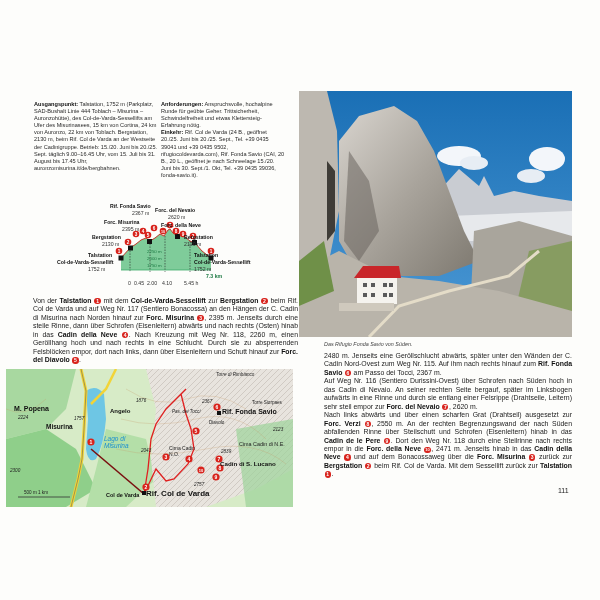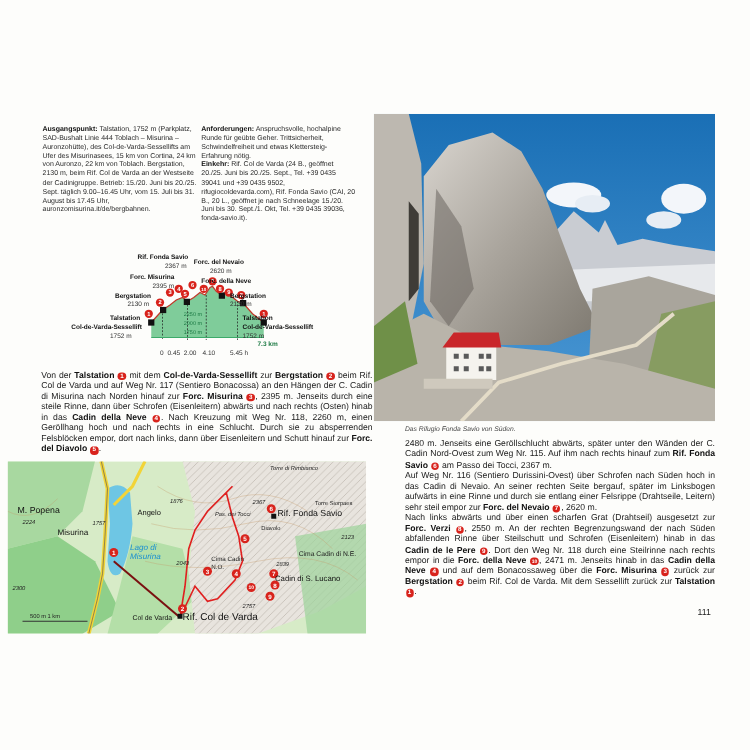--- a/index.html
+++ b/index.html
@@ -11,21 +11,21 @@
   .body-text { font-size:6.9px; line-height:8.45px; text-align:justify; color:#222; }
   .body-text b { font-weight:bold; color:#111; }
   .num { display:inline-block; width:6.4px; height:6.4px; border-radius:50%; background:#d8231c; color:#fff;
          font-size:5px; line-height:6.4px; text-align:center; font-weight:bold; vertical-align:0px; margin:0 0.5px; }
   .caption { font-size:5.4px; font-style:italic; color:#444; }
   .page-num { font-size:7px; color:#222; }
   .photo { overflow:hidden; }
   .map { overflow:hidden; border-radius:0; }
   .prof-label { font-size:5.2px; font-weight:bold; color:#111; white-space:nowrap; }
   .prof-sub { font-size:5.2px; color:#333; white-space:nowrap; }
-  .maplabel { font-size:7px; font-weight:normal; color:#111; white-space:nowrap; }
+  .maplabel { font-size:7px; font-weight:bold; color:#111; white-space:nowrap; }
   .maplabel-sm { font-size:4.6px; color:#222; white-space:nowrap; font-style:italic; }
   .maplabel-lake { font-size:6.5px; color:#1a8fd0; font-style:italic; white-space:nowrap; }
 </style>
 </head>
 <body>
 
 <div class="abs info" style="left:34px; top:101px; width:124px;">
   <b>Ausgangspunkt:</b>
   <span>Talstation, 1752 m (Parkplatz, SAD-Bushalt Linie 444 Toblach – Misurina – Auronzohütte), des Col-de-Varda-Sessellifts am Ufer des Misurinasees, 15 km von Cortina, 24 km von Auronzo, 22 km von Toblach. Bergstation, 2130 m, beim Rif. Col de Varda an der Westseite der Cadinigruppe. Betrieb: 15./20. Juni bis 20./25. Sept. täglich 9.00–16.45 Uhr, vom 15. Juli bis 31. August bis 17.45 Uhr, auronzomisurina.it/de/bergbahnen.</span>
 </div>

